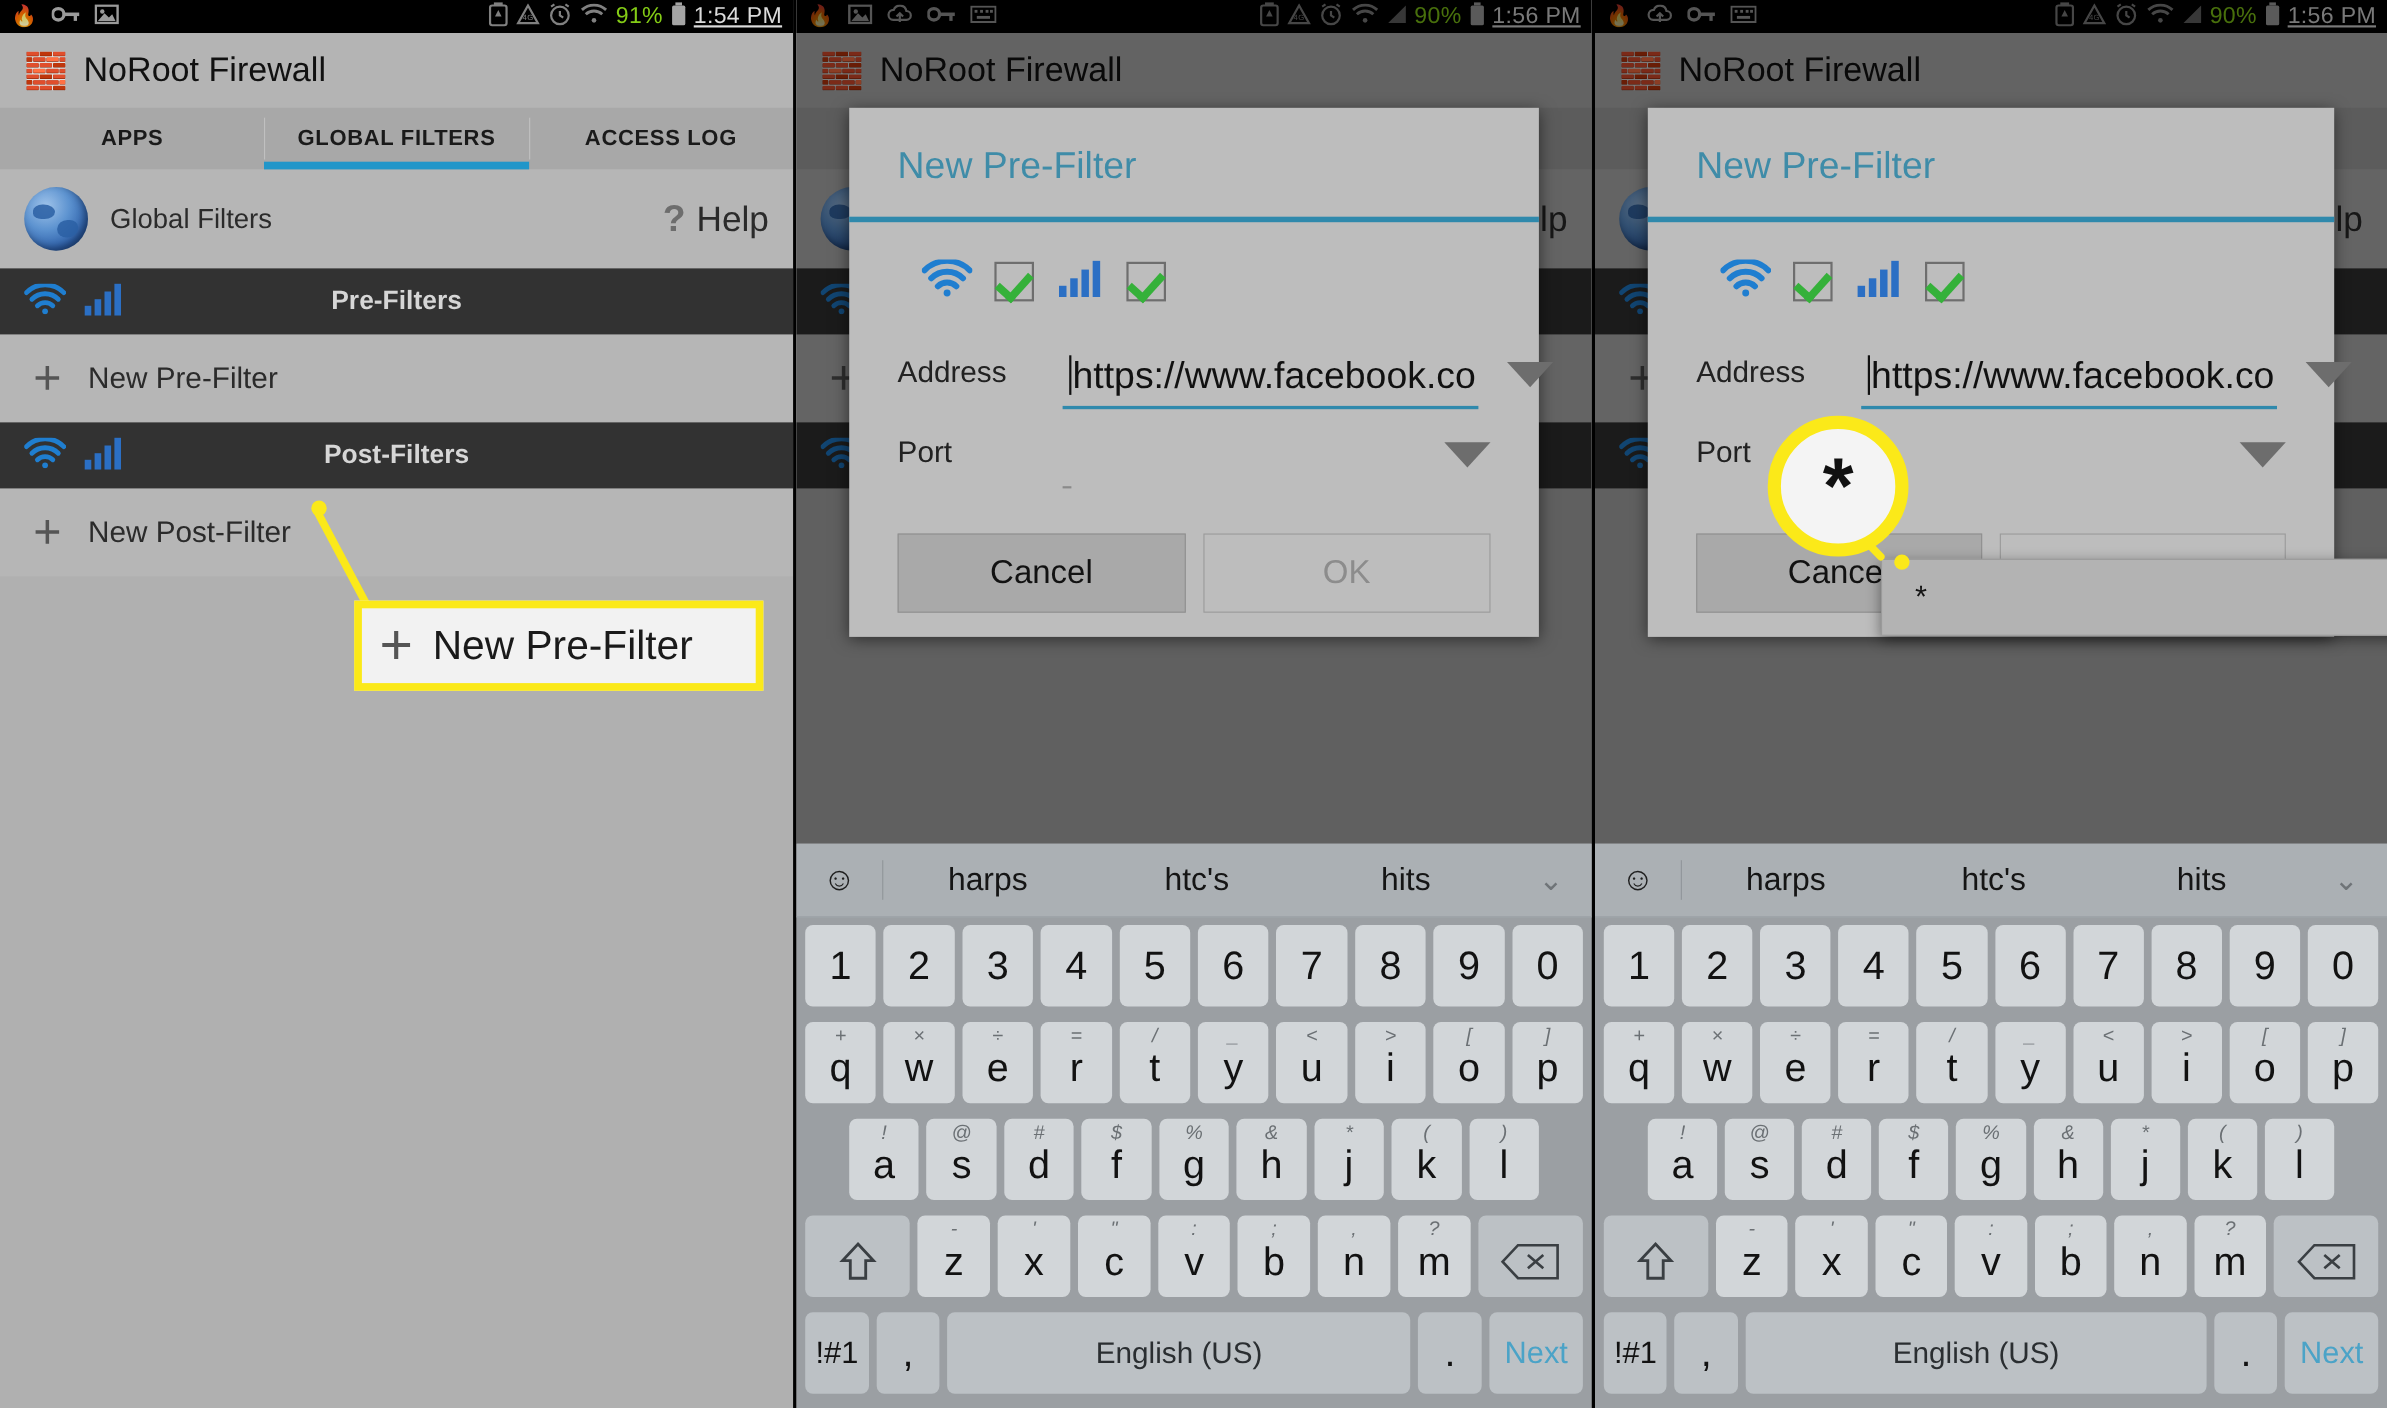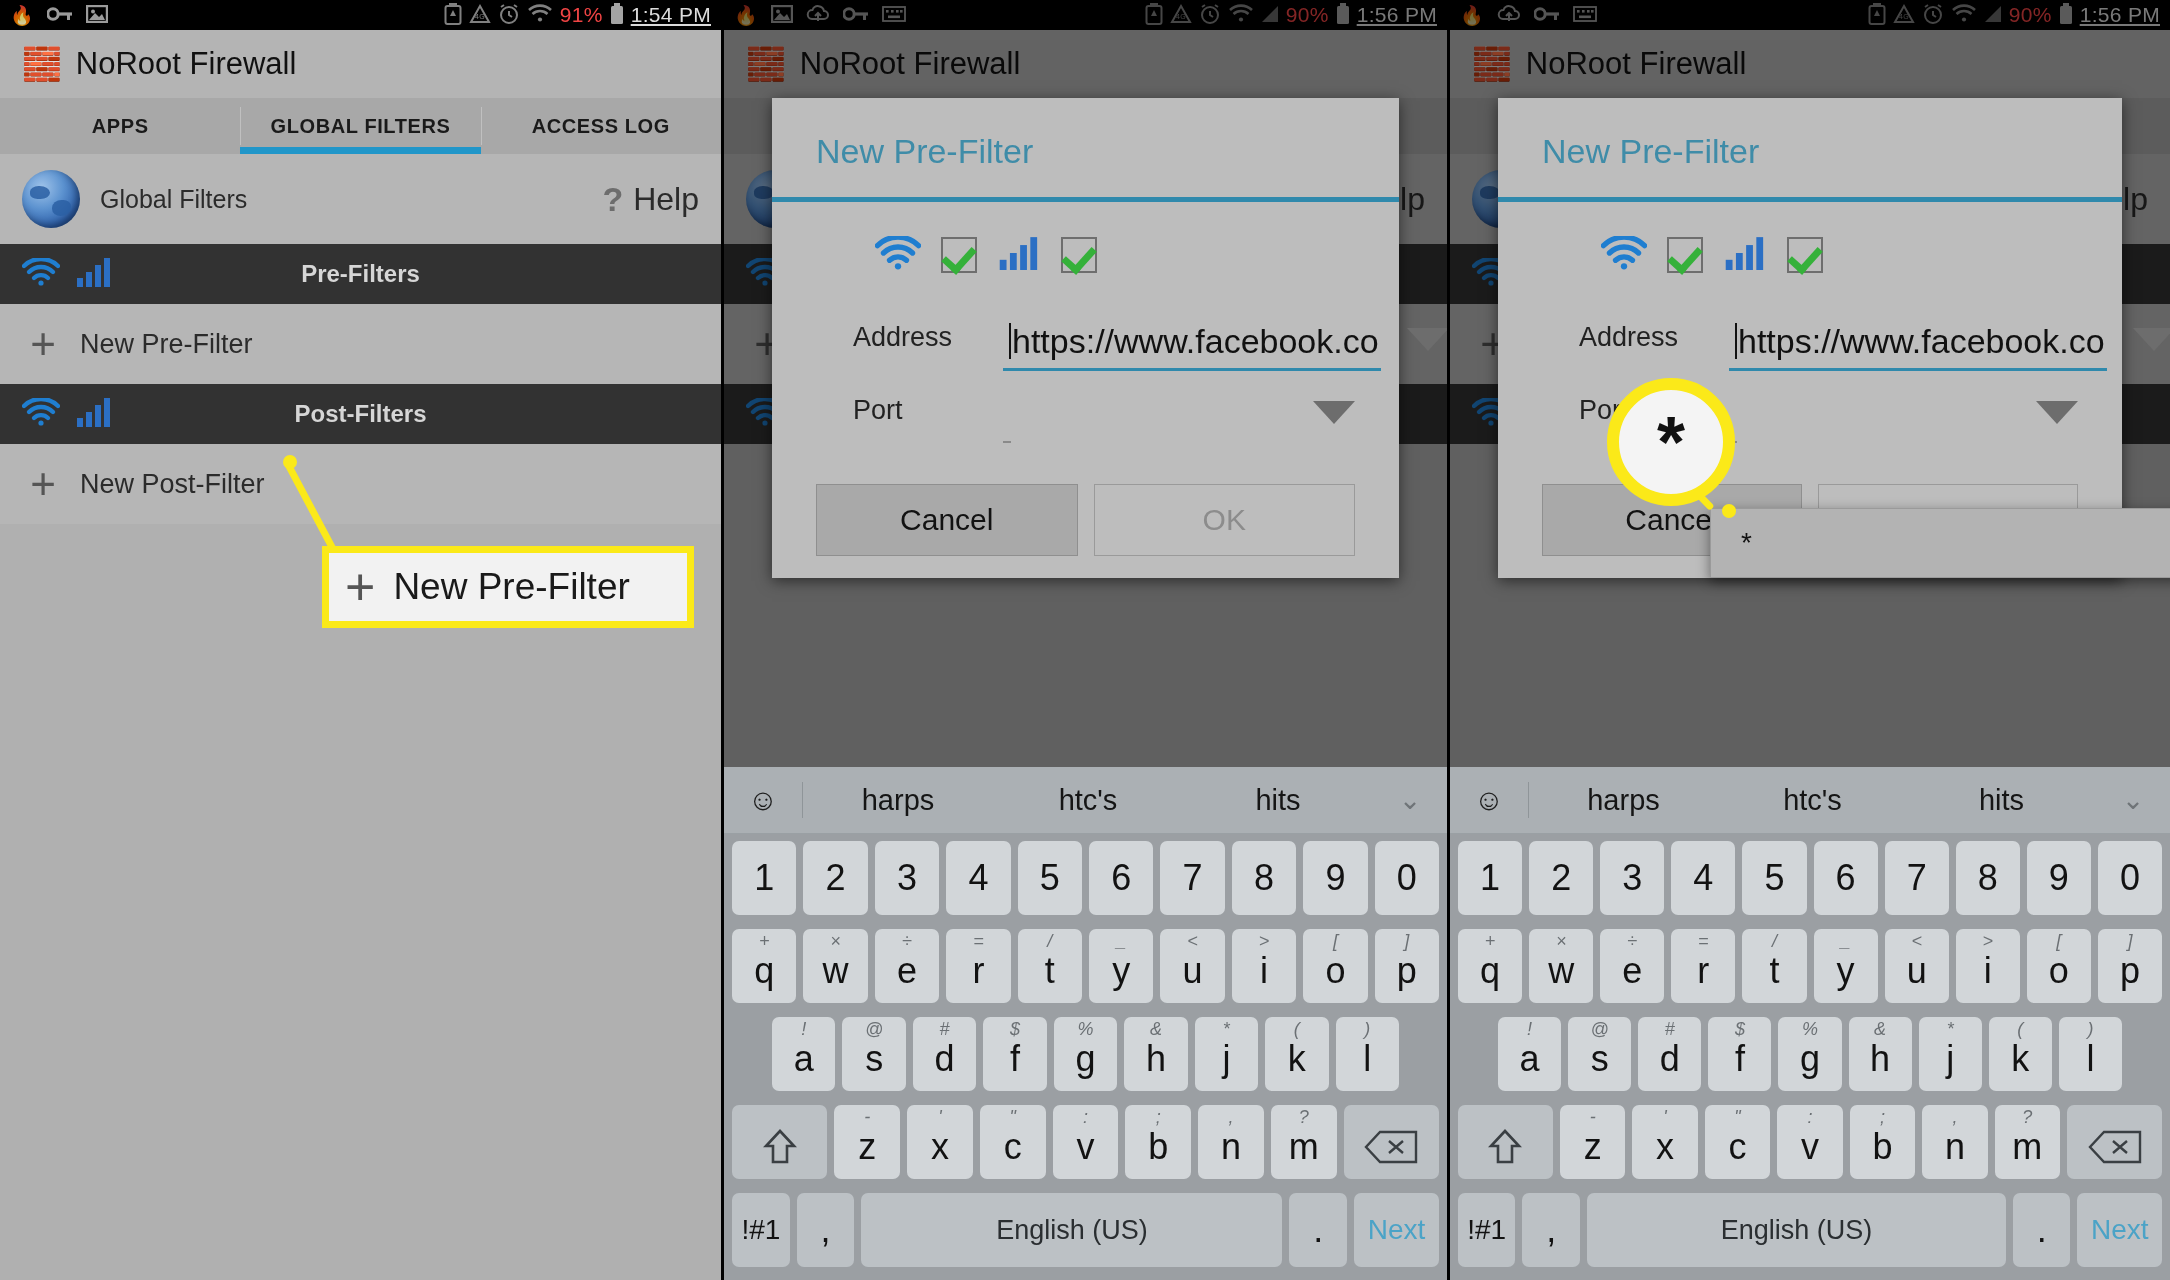--- a/index.html
+++ b/index.html
@@ -19,21 +19,21 @@
   
   .statusbar{
     position:relative;height:30px;background:#000;color:#cfcfcf;
     display:flex;align-items:center;padding:0 10px;font-size:20px;box-sizing:border-box;
   }
   .sb-left{display:flex;align-items:center;gap:13px;}
   .sb-right{margin-left:auto;display:flex;align-items:center;gap:7px;font-size:21px;letter-spacing:.3px;}
   .sb-icn{display:inline-block;opacity:.82;line-height:1;}
   .flame{font-size:19px;}
   .sb-time{color:#dcdcdc;font-size:21px;text-decoration:underline;}
-  .sb-pct{color:#ef4444;font-size:21px;}
+  .sb-pct{color:#84cc16;font-size:21px;}
 
   
   .appbar{height:68px;background:#b4b4b4;display:flex;align-items:center;padding:0 22px;box-sizing:border-box;}
   .appbar .appicon{font-size:32px;margin-right:14px;line-height:1;}
   .appbar .apptitle{font-size:31px;color:#111;}
 
   
   .tabs{height:56px;background:#a8a8a8;display:flex;align-items:stretch;}
   .tab{flex:1;display:flex;align-items:center;justify-content:center;position:relative;
        font-size:20px;font-weight:bold;color:#1a1a1a;letter-spacing:.6px;}
@@ -69,21 +69,21 @@
   .scrim{position:absolute;left:0;right:0;top:0;bottom:0;background:rgba(0,0,0,.45);pointer-events:none;}
 
   
   .dialog{
     position:absolute;left:48px;right:48px;top:98px;
     background:#bdbdbd;box-shadow:0 3px 14px rgba(0,0,0,.55);
     padding:0 0 22px 0;box-sizing:border-box;z-index:5;
   }
   .dlg-title{font-size:34px;color:#3f8ca8;padding:34px 44px 26px 44px;}
   .dlg-rule{height:5px;background:#2f89ac;}
-  .dlg-body{padding:26px 44px 0 44px;margin-left:37px;}
+  .dlg-body{padding:26px 44px 0 44px;}
   .chkrow{display:flex;align-items:center;gap:20px;padding:8px 0 26px 22px;}
   .chkbox{width:32px;height:32px;border:2px solid #6e6e6e;position:relative;background:transparent;}
   .chkbox:after{content:"";position:absolute;left:6px;top:2px;width:13px;height:24px;
      border:solid #35b13a;border-width:0 7px 7px 0;transform:rotate(42deg);}
   .fieldrow{display:flex;align-items:flex-end;padding:22px 0 12px 0;}
   .flabel{font-size:27px;color:#222;width:150px;flex:none;padding-bottom:8px;}
   .fwrap{flex:1;position:relative;}
   .finput{font-size:34px;color:#111;padding:0 2px 8px 6px;white-space:nowrap;overflow:hidden;
           border-bottom:3px solid #2f89ac;position:relative;}
   .finput.empty{border-bottom:2px solid #8a8a8a;min-height:40px;}

